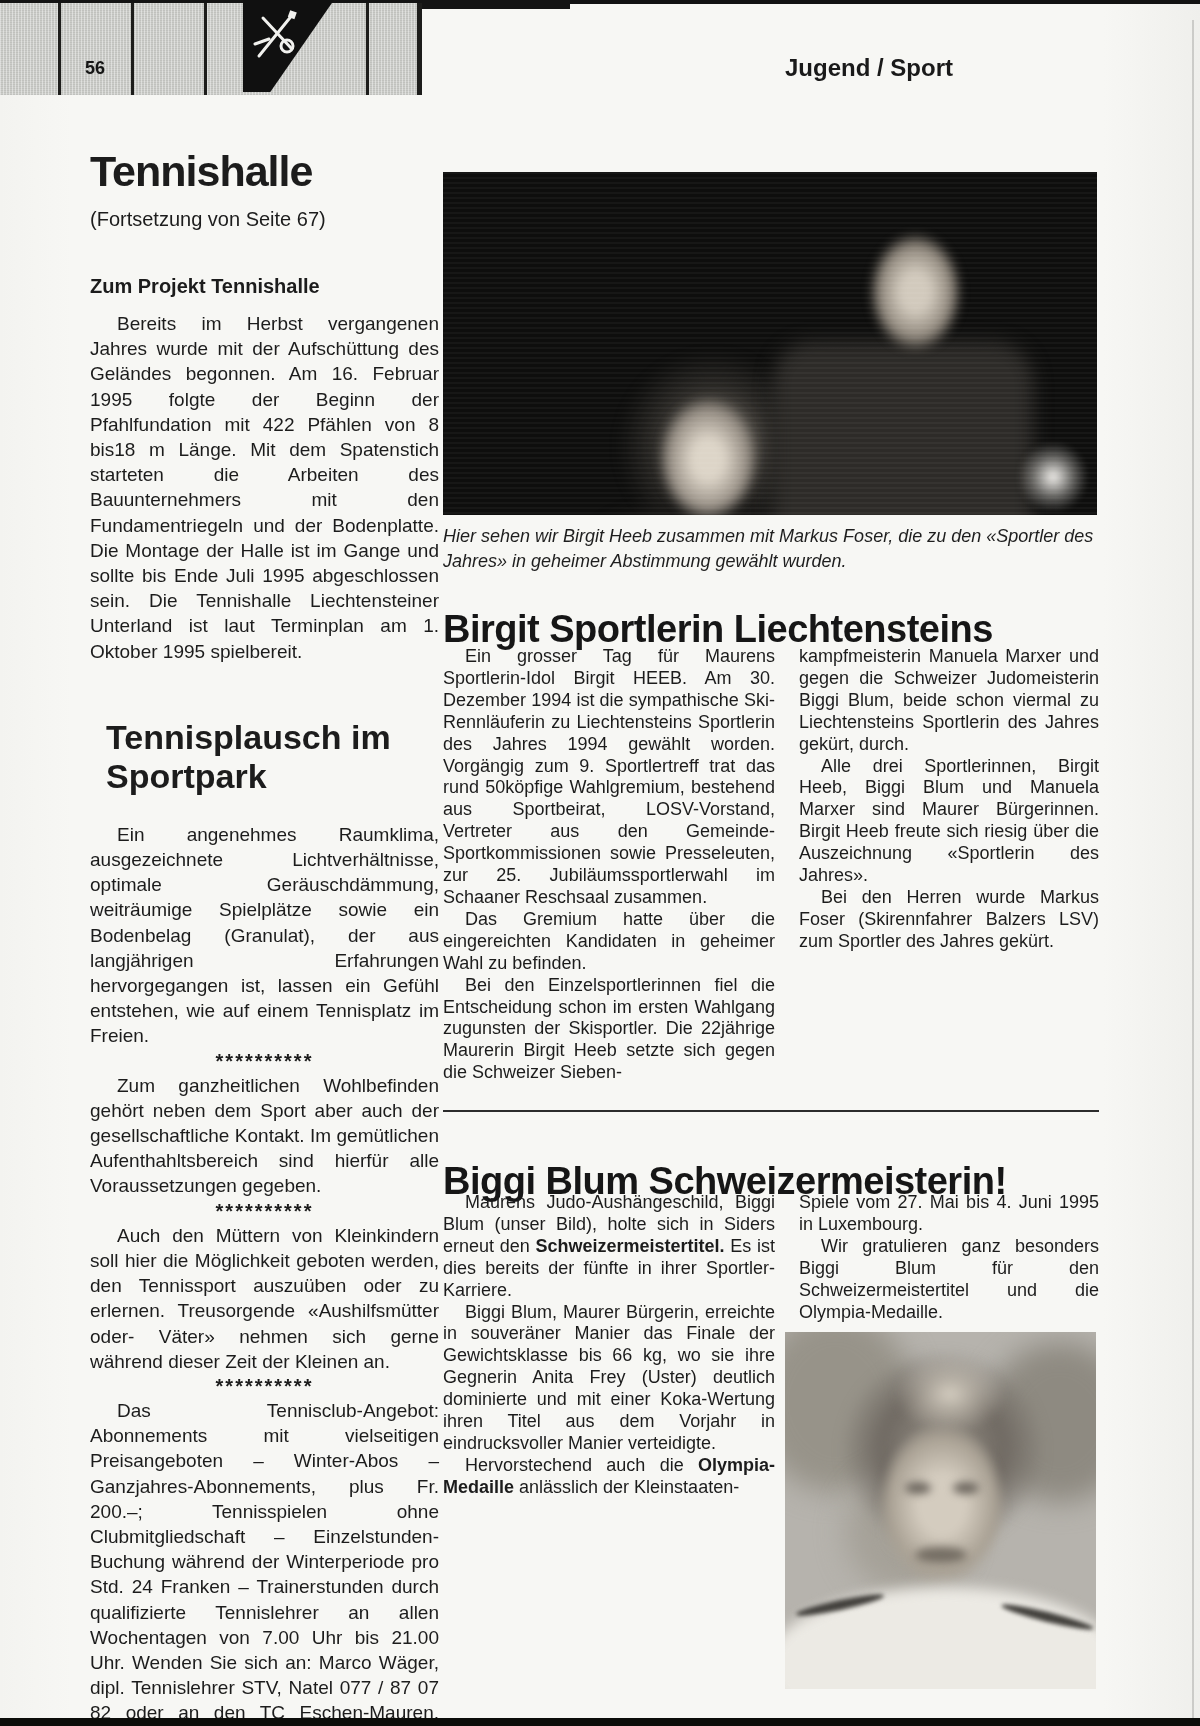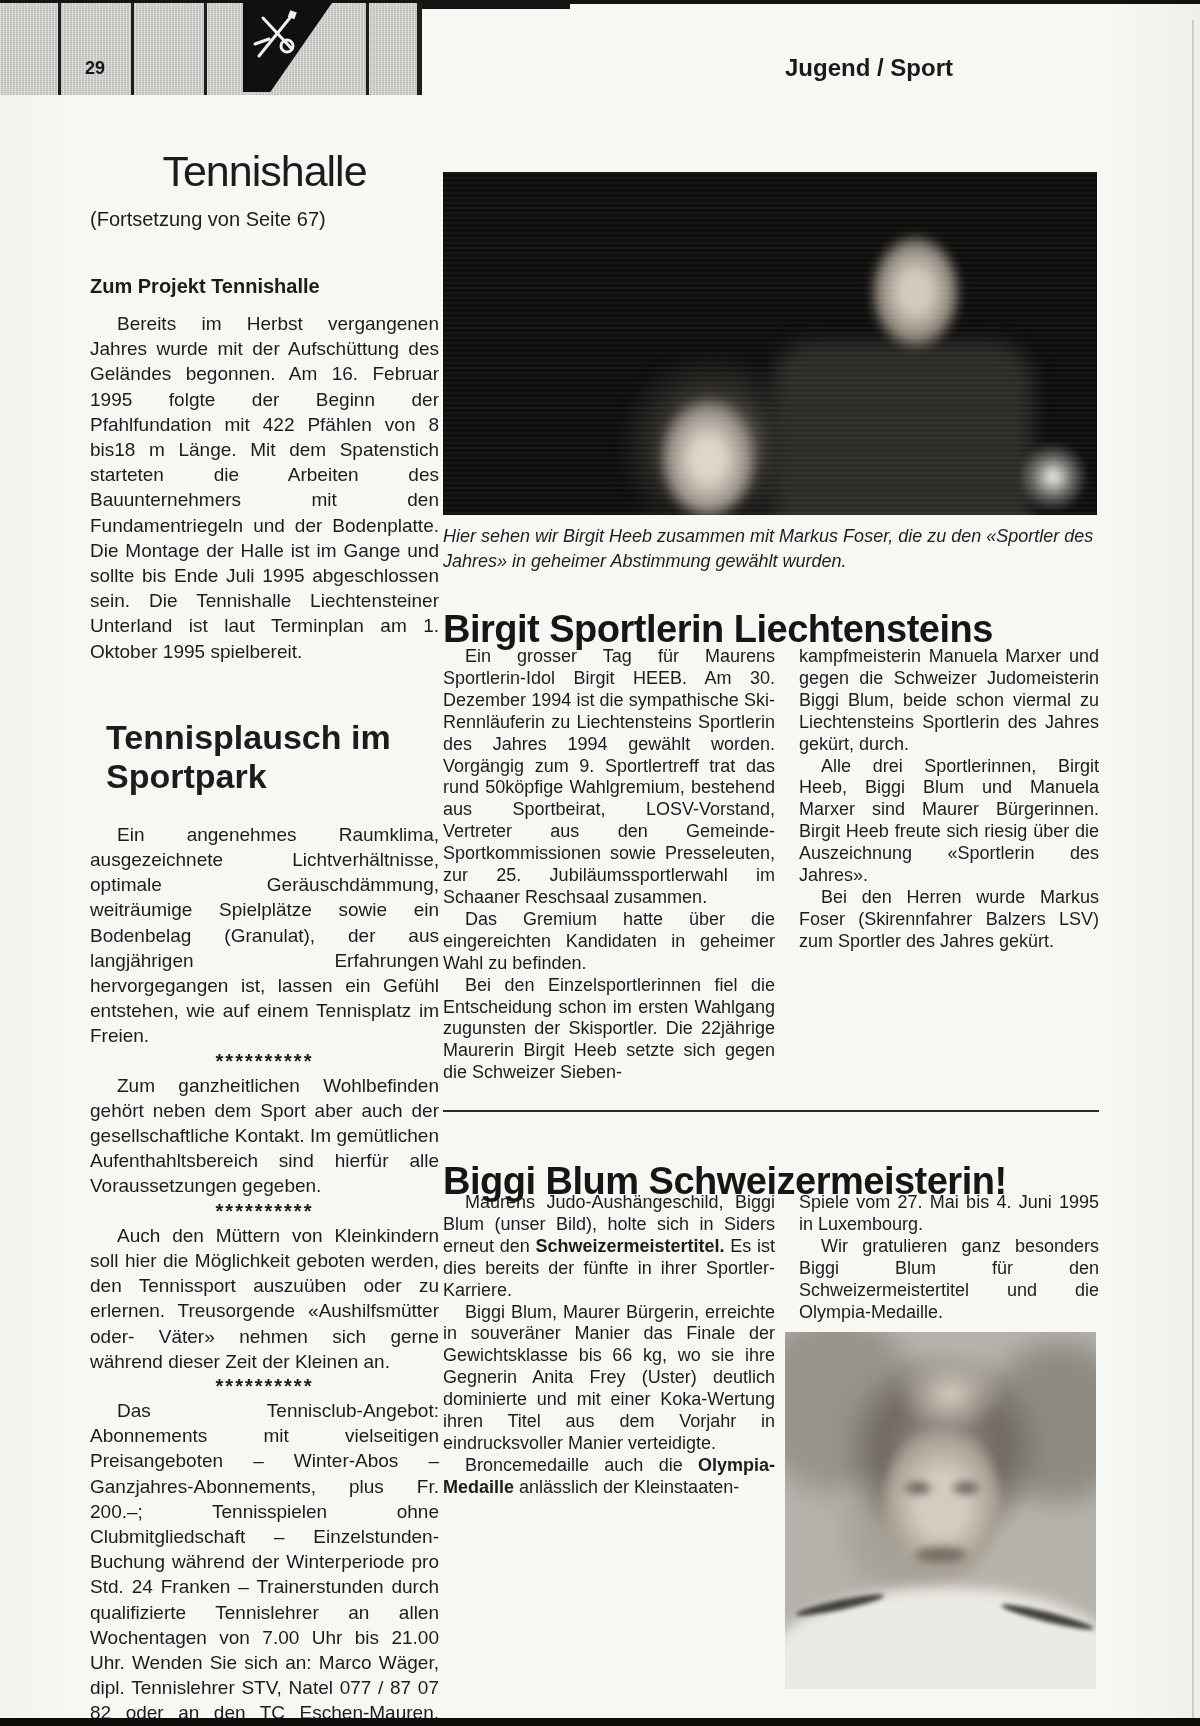--- a/index.html
+++ b/index.html
@@ -15,21 +15,21 @@
   .vline{position:absolute;top:0;height:100%;width:3px;background:#1d1d1b;}
   .vline.l1{left:58px}.vline.l2{left:131px}.vline.l3{left:204px}.vline.l4{left:366px}
   .vline.l5{left:417px;width:5px}
   .page-num{position:absolute;left:85px;top:58px;font-size:18px;font-weight:bold;color:#161616;}
   .tri-logo{position:absolute;left:243px;top:0;width:91px;height:92px;background:#101010;
             clip-path:polygon(0 0,100% 0,30% 100%,0 100%);}
   .tri-logo svg{position:absolute;left:8px;top:6px;}
   .section-title{position:absolute;left:785px;top:54px;font-size:24px;font-weight:bold;color:#1a1a1a;}
   
   .col-left{position:absolute;left:90px;top:148px;width:349px;}
-  .title-xl{font-size:43px;line-height:46px;font-weight:normal;letter-spacing:-1px;margin:0 0 14px;text-align:center;}
+  .title-xl{font-size:43px;line-height:46px;font-weight:bold;letter-spacing:-1px;margin:0 0 14px;}
   .subtitle{font-size:20px;margin:0 0 44px;}
   .crosshead{font-size:20px;font-weight:bold;margin:0 0 13px;}
   .bt{font-size:19px;line-height:25.2px;text-align:justify;text-indent:27px;margin:0;}
   .title-lg{font-size:34px;line-height:39px;font-weight:bold;margin:54px 16px 26px;}
   .stars{text-align:center;font-weight:bold;font-size:20px;line-height:22px;letter-spacing:2px;margin:1px 0;}
   .gap-top{margin-top:26px;}
   
   .photo1{position:absolute;left:443px;top:172px;width:654px;height:343px;background:#0e0e0d;overflow:hidden;}
   .photo1 .scan{position:absolute;inset:0;background:repeating-linear-gradient(180deg,rgba(255,255,255,.04) 0 2px,transparent 2px 5px);}
   .blob{position:absolute;border-radius:50%;}
@@ -89,21 +89,21 @@
         <g stroke="#f1f1ee" fill="none" stroke-width="3" stroke-linecap="round">
           <line x1="8" y1="50" x2="42" y2="8"></line>
           <line x1="12" y1="12" x2="40" y2="42"></line>
           <circle cx="36" cy="40" r="6"></circle>
           <line x1="4" y1="38" x2="18" y2="33"></line>
         </g>
         <rect x="38" y="5" width="7" height="7" fill="#f1f1ee" transform="rotate(20 41 8)"></rect>
       </svg>
     </span>
   </div>
-  <div class="page-num">29</div>
+  <div class="page-num">56</div>
   <div class="section-title">Jugend / Sport</div>
 
   <div class="col-left">
     <div class="title-xl">Tennishalle</div>
     <div class="subtitle">(Fortsetzung von Seite 67)</div>
     <div class="crosshead">Zum Projekt Tennishalle</div>
     <p class="bt">Bereits im Herbst vergangenen Jahres wurde mit der Aufschüttung des Geländes begonnen. Am 16. Februar 1995 folgte der Beginn der Pfahlfundation mit 422 Pfählen von 8 bis18 m Länge. Mit dem Spatenstich starteten die Arbeiten des Bauunternehmers mit den Fundamentriegeln und der Bodenplatte. Die Montage der Halle ist im Gange und sollte bis Ende Juli 1995 abgeschlossen sein. Die Tennishalle Liechtensteiner Unterland ist laut Terminplan am 1. Oktober 1995 spielbereit.</p>
 
     <div class="title-lg">Tennisplausch im Sportpark</div>
     <p class="bt">Ein angenehmes Raumklima, ausgezeichnete Lichtverhältnisse, optimale Geräuschdämmung, weiträumige Spielplätze sowie ein Bodenbelag (Granulat), der aus langjährigen Erfahrungen hervorgegangen ist, lassen ein Gefühl entstehen, wie auf einem Tennisplatz im Freien.</p>
@@ -141,21 +141,21 @@
     </div>
   </div>
 
   <div class="divider"></div>
 
   <div class="title-mid t-biggi">Biggi Blum Schweizermeisterin!</div>
   <div class="cols cols-biggi">
     <div class="colA">
       <p class="mt"><span>Maurens Judo-Aushängeschild, Biggi Blum (unser Bild), holte sich in Siders erneut den </span><b>Schweizermeistertitel.</b><span> Es ist dies bereits der fünfte in ihrer Sportler-Karriere.</span></p>
       <p class="mt">Biggi Blum, Maurer Bürgerin, erreichte in souveräner Manier das Finale der Gewichtsklasse bis 66 kg, wo sie ihre Gegnerin Anita Frey (Uster) deutlich dominierte und mit einer Koka-Wertung ihren Titel aus dem Vorjahr in eindrucksvoller Manier verteidigte.</p>
-      <p class="mt"><span>Broncemedaille auch die </span><b>Olympia-Medaille</b><span> anlässlich der Kleinstaaten-</span></p>
+      <p class="mt"><span>Hervorstechend auch die </span><b>Olympia-Medaille</b><span> anlässlich der Kleinstaaten-</span></p>
     </div>
     <div class="colB">
       <p class="mt ni">Spiele vom 27. Mai bis 4. Juni 1995 in Luxembourg.</p>
       <p class="mt gap-top">Wir gratulieren ganz besonders Biggi Blum für den Schweizermeistertitel und die Olympia-Medaille.</p>
     </div>
   </div>
 
   <div class="photo2">
     <div class="blob p2-bokeh1"></div>
     <div class="blob p2-bokeh2"></div>

